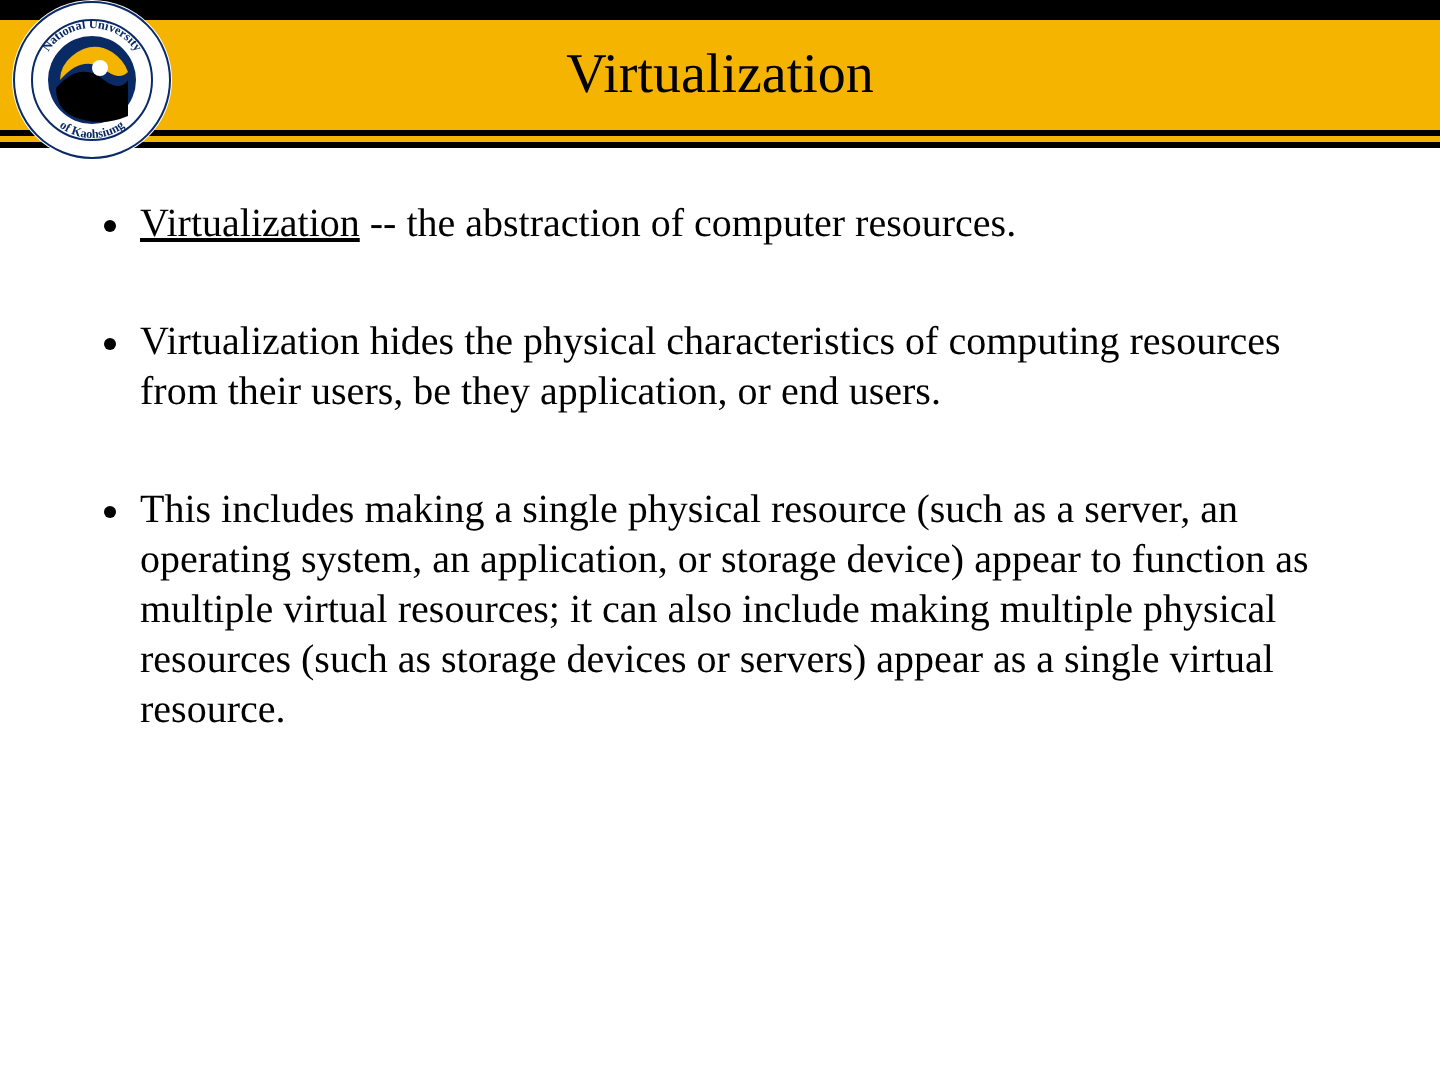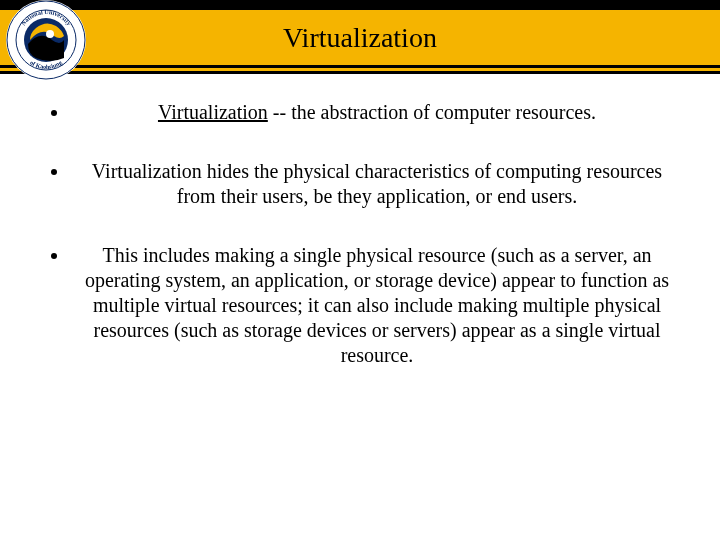--- a/index.html
+++ b/index.html
@@ -9,21 +9,21 @@
   .corner-tag { position: absolute; top: 17px; right: 3px; font-size: 7px; font-weight: bold; color: #000; background: #0f766e; padding: 0 2px; letter-spacing: 0.5px; }
   .gold-band { position: absolute; top: 10px; left: 0; width: 720px; height: 55px; background: #f5b400; }
   .thin-black-1 { position: absolute; top: 65px; left: 0; width: 720px; height: 3px; background: #000; }
   .thin-gold { position: absolute; top: 68px; left: 0; width: 720px; height: 3px; background: #f5b400; }
   .thin-black-2 { position: absolute; top: 71px; left: 0; width: 720px; height: 3px; background: #000; }
   .logo { position: absolute; top: 0; left: 6px; width: 80px; height: 80px; border-radius: 50%; background: #fff; }
   .logo svg { position: absolute; top: 0; left: 0; }
   .title { position: absolute; top: 22px; left: 0; width: 720px; text-align: center; font-size: 28px; color: #000; font-family: "Times New Roman", serif; }
   .content { position: absolute; top: 100px; left: 44px; width: 640px; font-size: 20px; line-height: 1.25; color: #000; }
   .content ul { list-style: disc; padding-left: 26px; }
-  .content li { margin-bottom: 34px; text-align: center; }
+  .content li { margin-bottom: 34px; }
   .underline { text-decoration: underline; }
 </style>
 </head>
 <body>
 
 <div class="slide">
   <div class="top-black"></div>
   <div class="corner-tag">ICAL</div>
   <div class="gold-band"></div>
   <div class="thin-black-1"></div>

